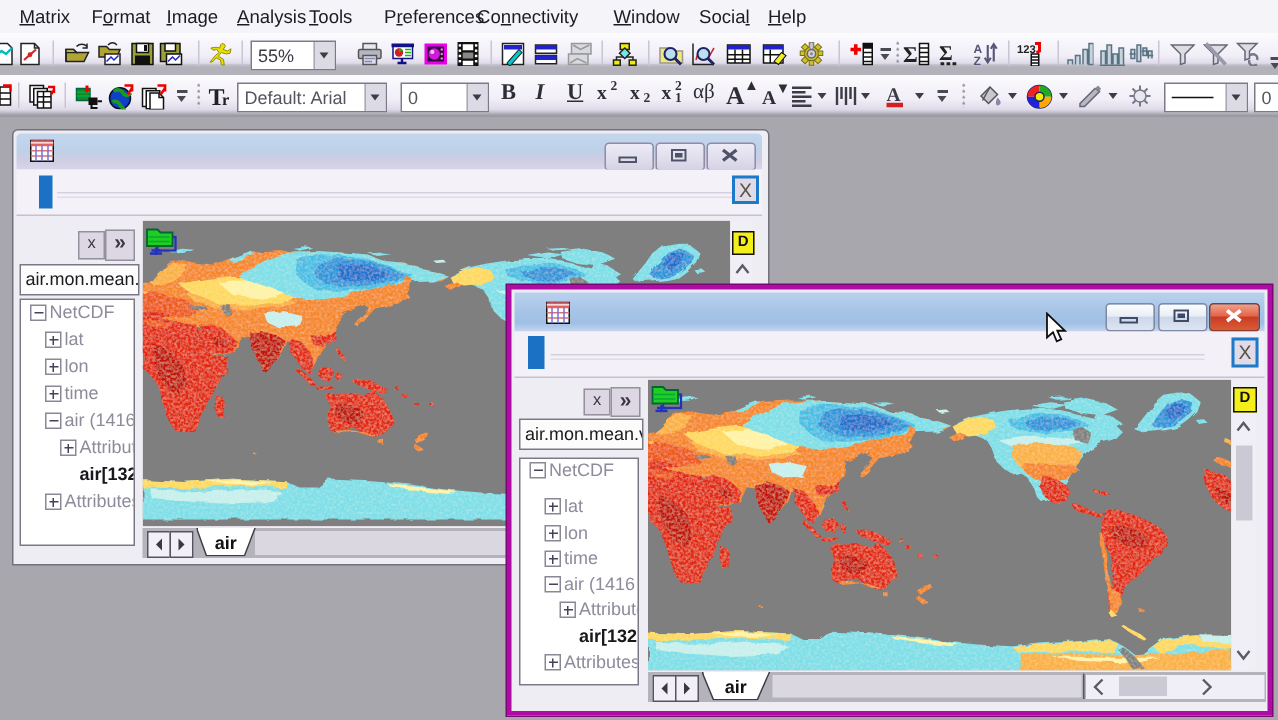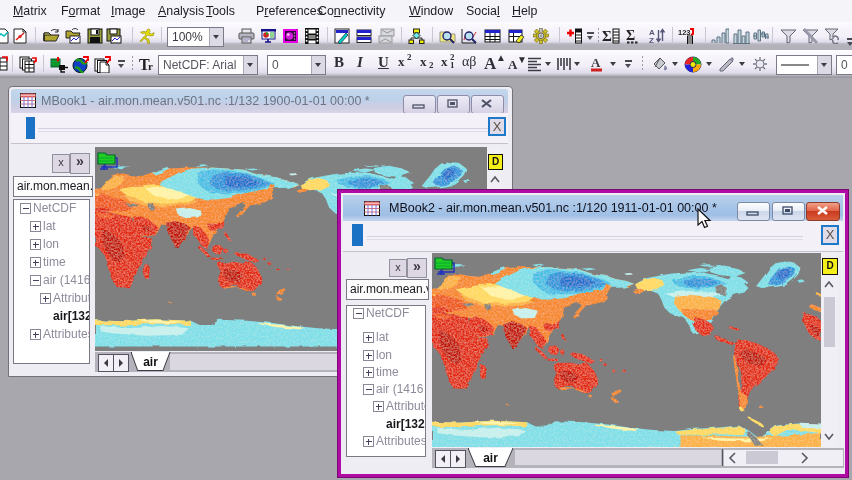--- a/index.html
+++ b/index.html
@@ -72,21 +72,21 @@
     <rect x="4" y="1" width="7" height="5" fill="#fff" stroke="#111"></rect>
     <rect x="5" y="8" width="10" height="7" fill="#fff" stroke="#111"></rect>
     <path d="M6 13l3-3 2 2 3-3" stroke="#22c" fill="none"></path>
   </svg>
 <div class="sep1" style="left:132px"></div>
 <svg class="i" style="left:139px" width="16" height="16">
     <path d="M9 1c1.5 0 2.5 1 2 2.3L9.7 5l3 1 2.3-1.5-.6 3-2.7.5-3.2-1-2 2.5 3.5 2 .5 4-2-.5-.5-3-3-1.5L3 13l-2 .5L4.5 9 7 7 5.5 5 3 5.5 1.5 4 5 3.5 7.5 4 8 2z" fill="#e8e000" stroke="#8a8400" stroke-width=".6"></path>
   </svg>
 <div class="sep1" style="left:161px"></div>
 <div class="combo" style="left:167px;top:27px;width:55px;height:18px">
-    <span class="tx">100%</span>
+    <span class="tx">55%</span>
     <span class="da"></span>
   </div>
 <svg class="i" style="left:238px" width="17" height="16">
     <rect x="4" y="1" width="9" height="5" fill="#e8e8f0" stroke="#555"></rect>
     <rect x="1" y="5" width="15" height="6" rx="1" fill="#b6b6c2" stroke="#555"></rect>
     <rect x="4" y="9" width="9" height="6" fill="#dde" stroke="#555"></rect>
     <path d="M5 11h7M5 13h5" stroke="#88a"></path>
   </svg>
 <svg class="i" style="left:260px" width="17" height="16">
     <rect x="1" y="1" width="15" height="2.5" fill="#118"></rect>
@@ -279,21 +279,21 @@
     <path d="M11 1h5v4" fill="none" stroke="#e00" stroke-width="1.8"></path>
     <path d="M16 3l-3 4" stroke="#e00" stroke-width="1.8"></path>
   </svg>
 <div class="chev" style="left:116px;top:55px"></div>
 <div class="grip2" style="left:131px"></div>
 <svg class="j" style="left:139px" width="17" height="17">
     <text x="0" y="14" font-size="16" font-family="Liberation Serif,serif" font-weight="bold" fill="#222">T</text>
     <text x="9" y="14" font-size="11" font-family="Liberation Serif,serif" font-weight="bold" fill="#222">r</text>
   </svg>
 <div class="combo" style="left:158px;top:55px;width:98px;height:18px">
-    <span class="tx" style="color:#55555e">NetCDF: Arial</span>
+    <span class="tx" style="color:#55555e">Default: Arial</span>
     <span class="da"></span>
   </div>
 <div class="combo" style="left:267px;top:55px;width:57px;height:18px">
     <span class="tx" style="color:#55555e">0</span>
     <span class="da"></span>
   </div>
 <span class="glyph" style="left:334px">B</span>
 <span class="glyph" style="left:357px;font-style:italic">I</span>
 <span class="glyph" style="left:378px;text-decoration:underline">U</span>
 <span class="glyph" style="left:398px;font-size:13px">x<tspan></tspan></span>
@@ -376,21 +376,20 @@
 
 <div class="ab" style="left:8px;top:86px;width:503px;height:289px;border:1px solid #73717c;border-radius:4px 4px 0 0;background:#efedf4">
  <div class="ab" style="left:2px;top:2px;width:497px;height:24px;border-radius:3px 3px 0 0;background:linear-gradient(#c3d6ec 0%,#bdd1e9 45%,#cecde2 75%,#d9d4e8 100%)">
   <svg class="ab" style="left:9px;top:4px" width="16" height="15">
         <rect x="0.5" y="0.5" width="15" height="14" fill="#fff" stroke="#111"></rect>
         <path d="M.5 4h15M.5 7.5h15M.5 11h15" stroke="#e07070"></path>
         <path d="M4 .5v14M8 .5v14M12 .5v14" stroke="#7070e0"></path>
         <rect x="0.5" y="0.5" width="15" height="3.5" fill="#e06060"></rect>
         <path d="M.5 2.2h15" stroke="#fff" stroke-width=".8"></path>
       </svg>
-  <div class="ab" style="left:30px;top:5px;font-size:12.5px;color:#6d7484">MBook1 - air.mon.mean.v501.nc :1/132 1900-01-01 00:00 *</div>
   <div class="winbtn" style="left:392px;top:6px"><svg width="29" height="15">
           <rect x="9" y="9" width="11" height="3" fill="none" stroke="#4d5268" stroke-width="1.3"></rect>
         </svg></div>
   <div class="winbtn" style="left:426px;top:6px"><svg width="29" height="15">
           <rect x="10" y="4" width="9" height="7" fill="none" stroke="#4d5268" stroke-width="1.3"></rect>
           <rect x="12" y="6" width="5" height="3" fill="#4d5268"></rect>
         </svg></div>
   <div class="winbtn" style="left:460px;top:6px"><svg width="29" height="15">
           <path d="M10 4l9 7M19 4l-9 7" stroke="#4d5268" stroke-width="2.2"></path>
         </svg></div>
@@ -564,21 +563,20 @@
 
 <div class="ab" style="left:338px;top:190px;width:504px;height:281px;border:3px solid #b10ba5;box-shadow:0 0 0 1px #7a0873;background:#efedf4">
  <div class="ab" style="left:2px;top:2px;width:500px;height:26px;background:linear-gradient(#bad1ec 0%,#a6c4e7 50%,#9fbfe5 78%,#c6d6ee 100%)">
   <svg class="ab" style="left:21px;top:6px" width="16" height="15">
         <rect x="0.5" y="0.5" width="15" height="14" fill="#fff" stroke="#111"></rect>
         <path d="M.5 4h15M.5 7.5h15M.5 11h15" stroke="#e07070"></path>
         <path d="M4 .5v14M8 .5v14M12 .5v14" stroke="#7070e0"></path>
         <rect x="0.5" y="0.5" width="15" height="3.5" fill="#e06060"></rect>
         <path d="M.5 2.2h15" stroke="#fff" stroke-width=".8"></path>
       </svg>
-  <div class="ab" style="left:46px;top:6px;font-size:12.5px;color:#10101a">MBook2 - air.mon.mean.v501.nc :1/120 1911-01-01 00:00 *</div>
   <div class="winbtn2" style="left:394px;top:7px"><svg width="29" height="15">
           <rect x="9" y="9" width="11" height="3" fill="none" stroke="#3d4a66" stroke-width="1.3"></rect>
         </svg></div>
   <div class="winbtn2" style="left:429px;top:7px"><svg width="29" height="15">
           <rect x="10" y="4" width="9" height="7" fill="none" stroke="#3d4a66" stroke-width="1.3"></rect>
           <rect x="12" y="6" width="5" height="3" fill="#3d4a66"></rect>
         </svg></div>
   <div class="winbtn2" style="left:463px;top:7px;width:32px;border-color:#8c3a2a;background:linear-gradient(#f0a088 0%,#e2654a 45%,#ca3c20 50%,#d95c38 100%)"><svg width="30" height="15">
           <path d="M11 4l9 7M20 4l-9 7" stroke="#fff" stroke-width="2.4"></path>
         </svg></div>

